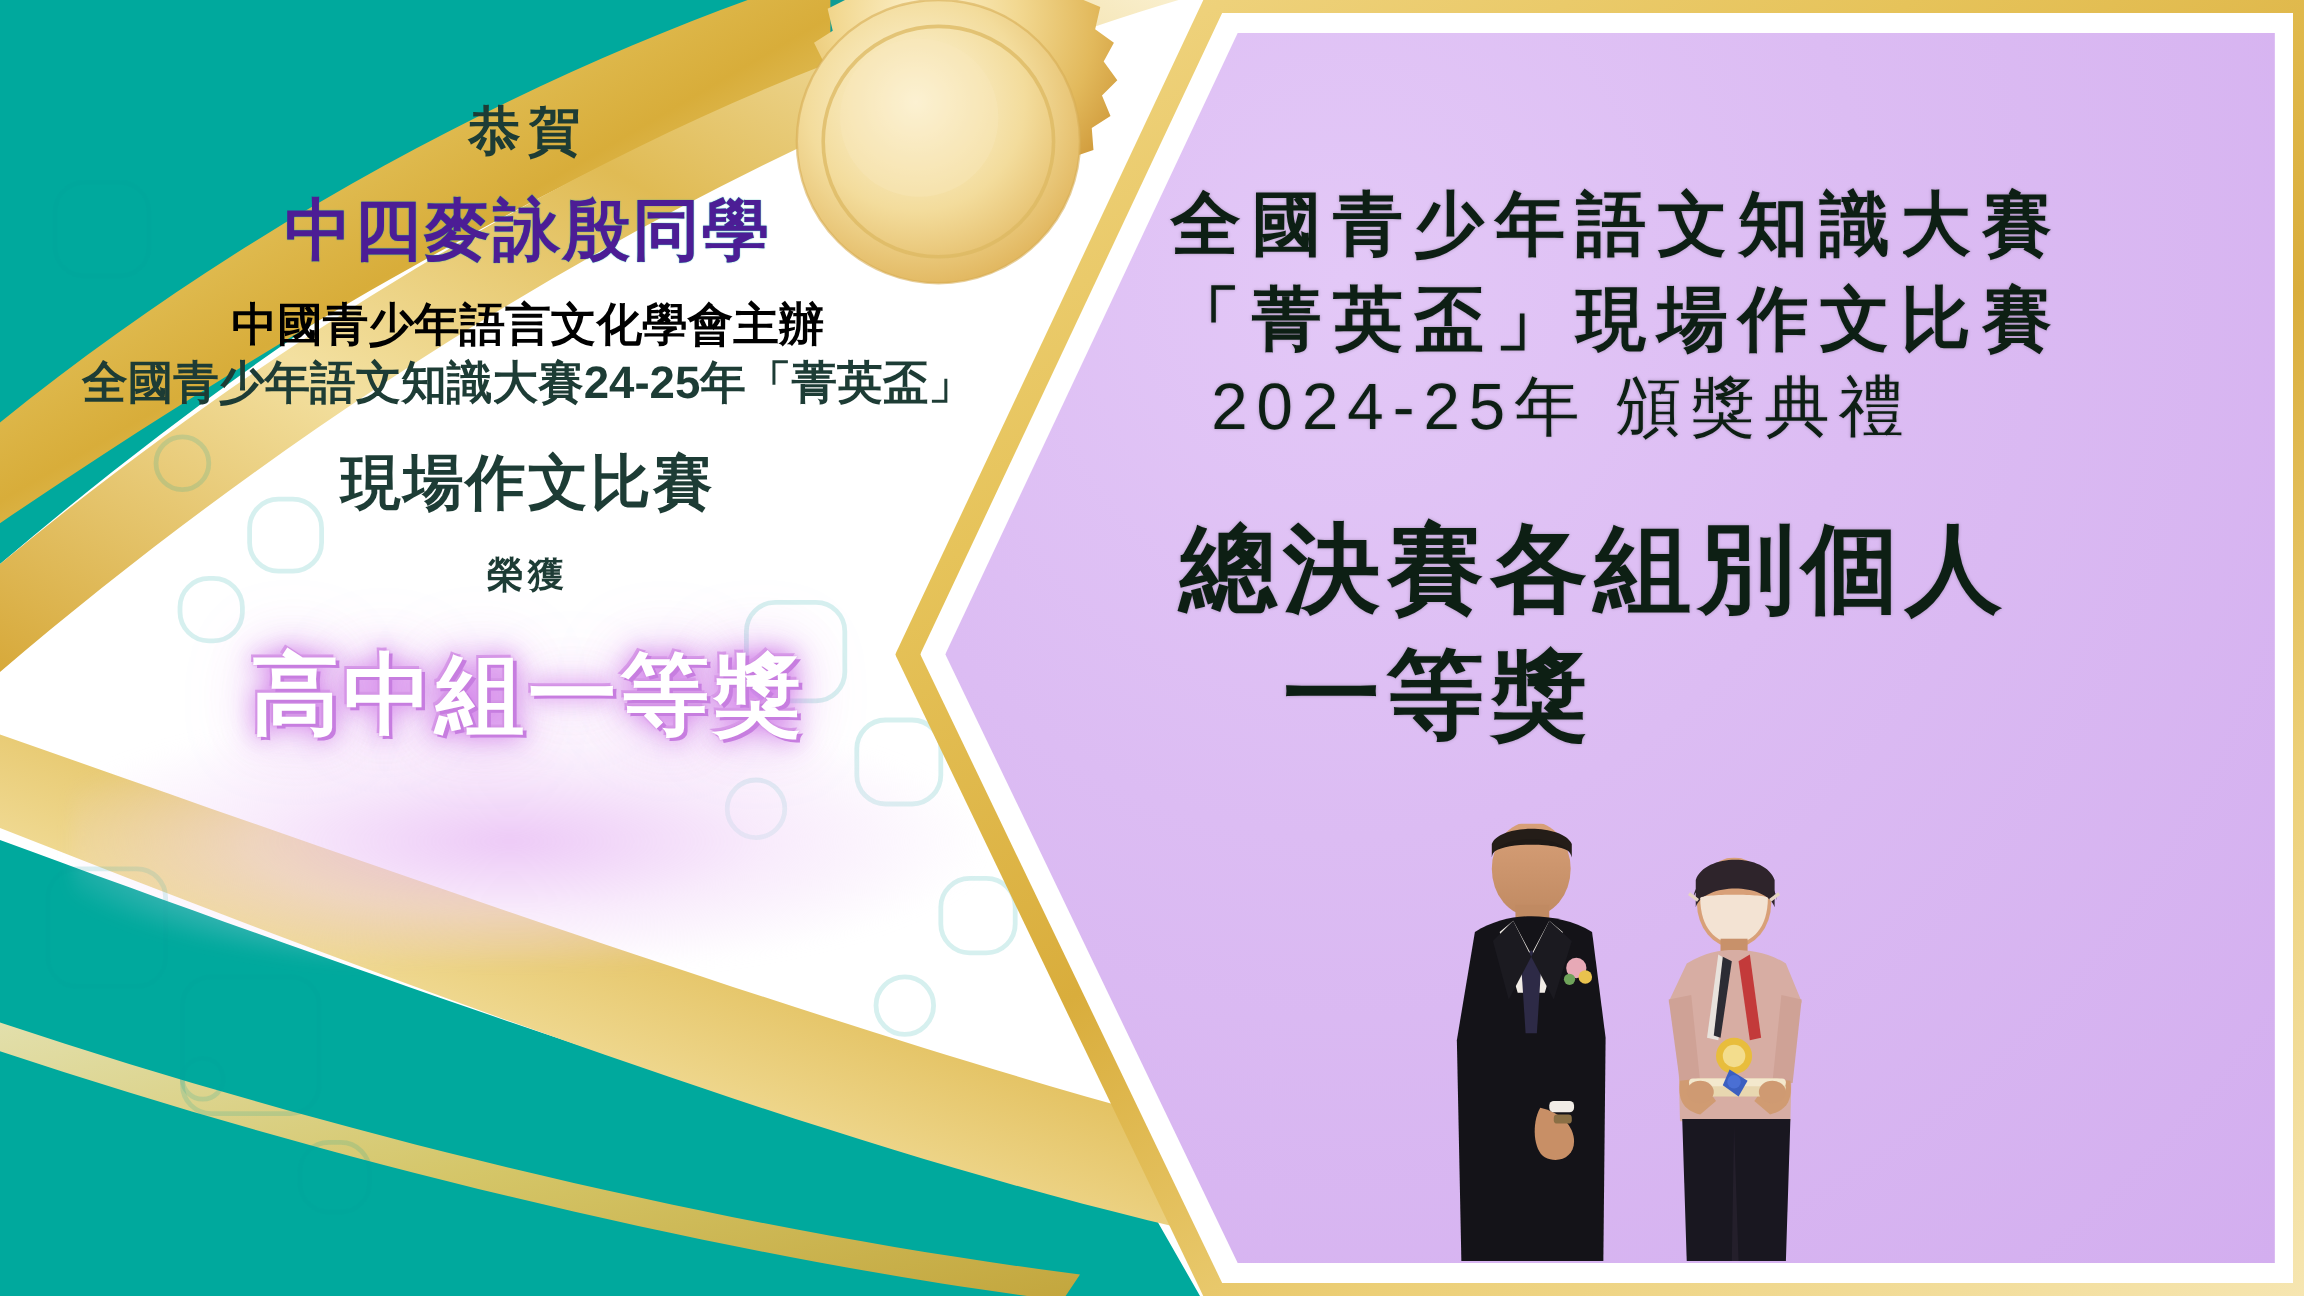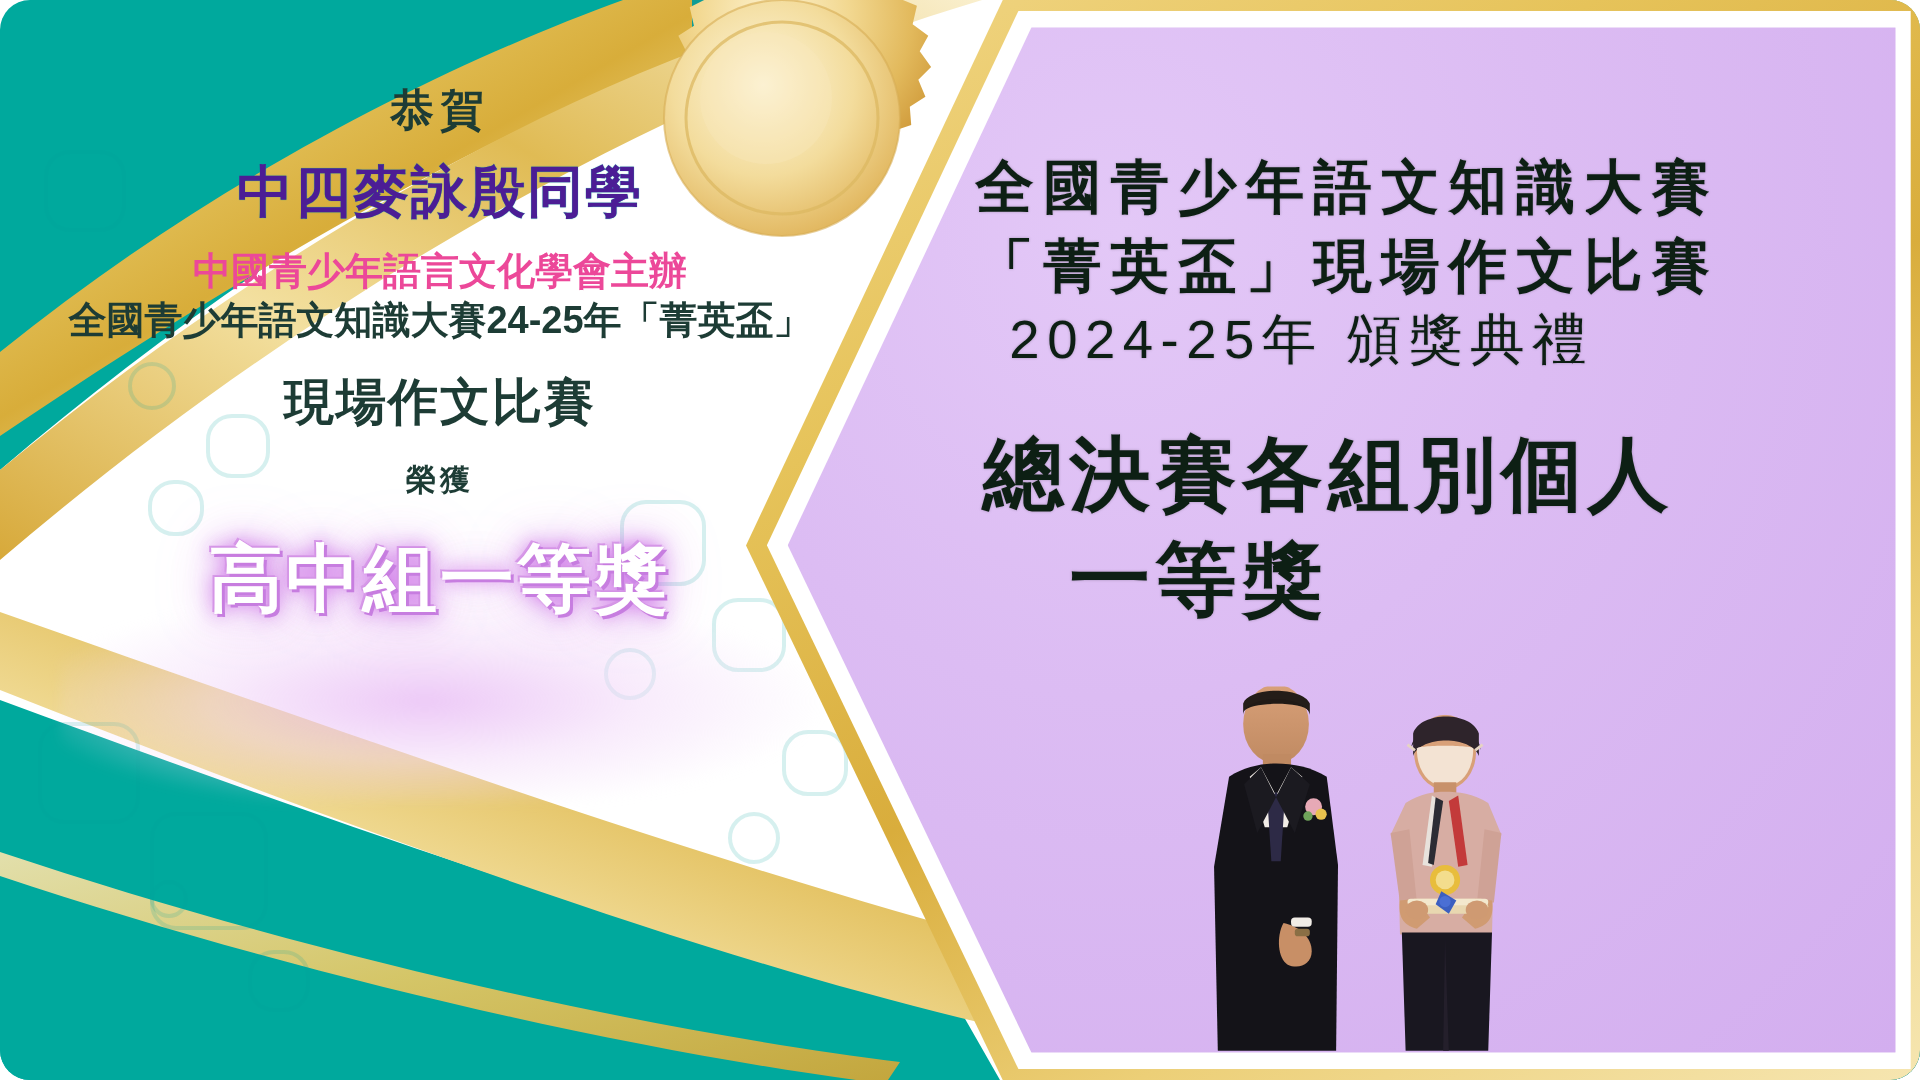--- a/index.html
+++ b/index.html
@@ -1,21 +1,21 @@
 <!DOCTYPE html>
 <html lang="zh-Hant"><head>
 <meta charset="utf-8">
 <style>
   html,body{margin:0;padding:0;}
   body{
     width:1920px;height:1080px;overflow:hidden;
     font-family:"Liberation Sans","DejaVu Sans",sans-serif;
     background:#ffffff;position:relative;
   }
-  .stage{position:absolute;inset:0;overflow:hidden;background:#fff;border-radius:30px;}
+  .stage{position:absolute;inset:0;overflow:hidden;background:#fff;}
 
   
   .deco{position:absolute;inset:0;width:1920px;height:1080px;pointer-events:none;}
 
   
   .wm{position:absolute;border:4px solid rgba(0,162,154,.16);border-radius:26px;}
 
   
   .left-col{
     position:absolute;left:0;top:0;width:880px;height:1080px;
@@ -25,21 +25,21 @@
   .l-congrats{
     font-size:44px;font-weight:700;color:#1d3c35;letter-spacing:6px;
     line-height:1.1;margin:0 0 26px 0;text-align:center;
   }
   .l-name{
     font-size:56px;font-weight:900;color:#4c1d95;letter-spacing:2px;
     line-height:1.15;margin:0 0 22px 0;text-align:center;
     text-shadow:0 0 1px #00a99d;
   }
   .l-org{
-    font-size:38px;font-weight:800;color:#ec4899;letter-spacing:0px;
+    font-size:38px;font-weight:800;color:#000000;letter-spacing:0px;
     line-height:1.30;margin:0;text-align:center;white-space:nowrap;
   }
   .l-event{
     font-size:38px;font-weight:800;color:#1d3c35;
     line-height:1.30;margin:0 0 28px 0;text-align:right;white-space:nowrap;
   }
   .l-contest{
     font-size:50px;font-weight:900;color:#1d3c35;letter-spacing:2px;
     line-height:1.15;margin:0 0 32px 0;
   }

